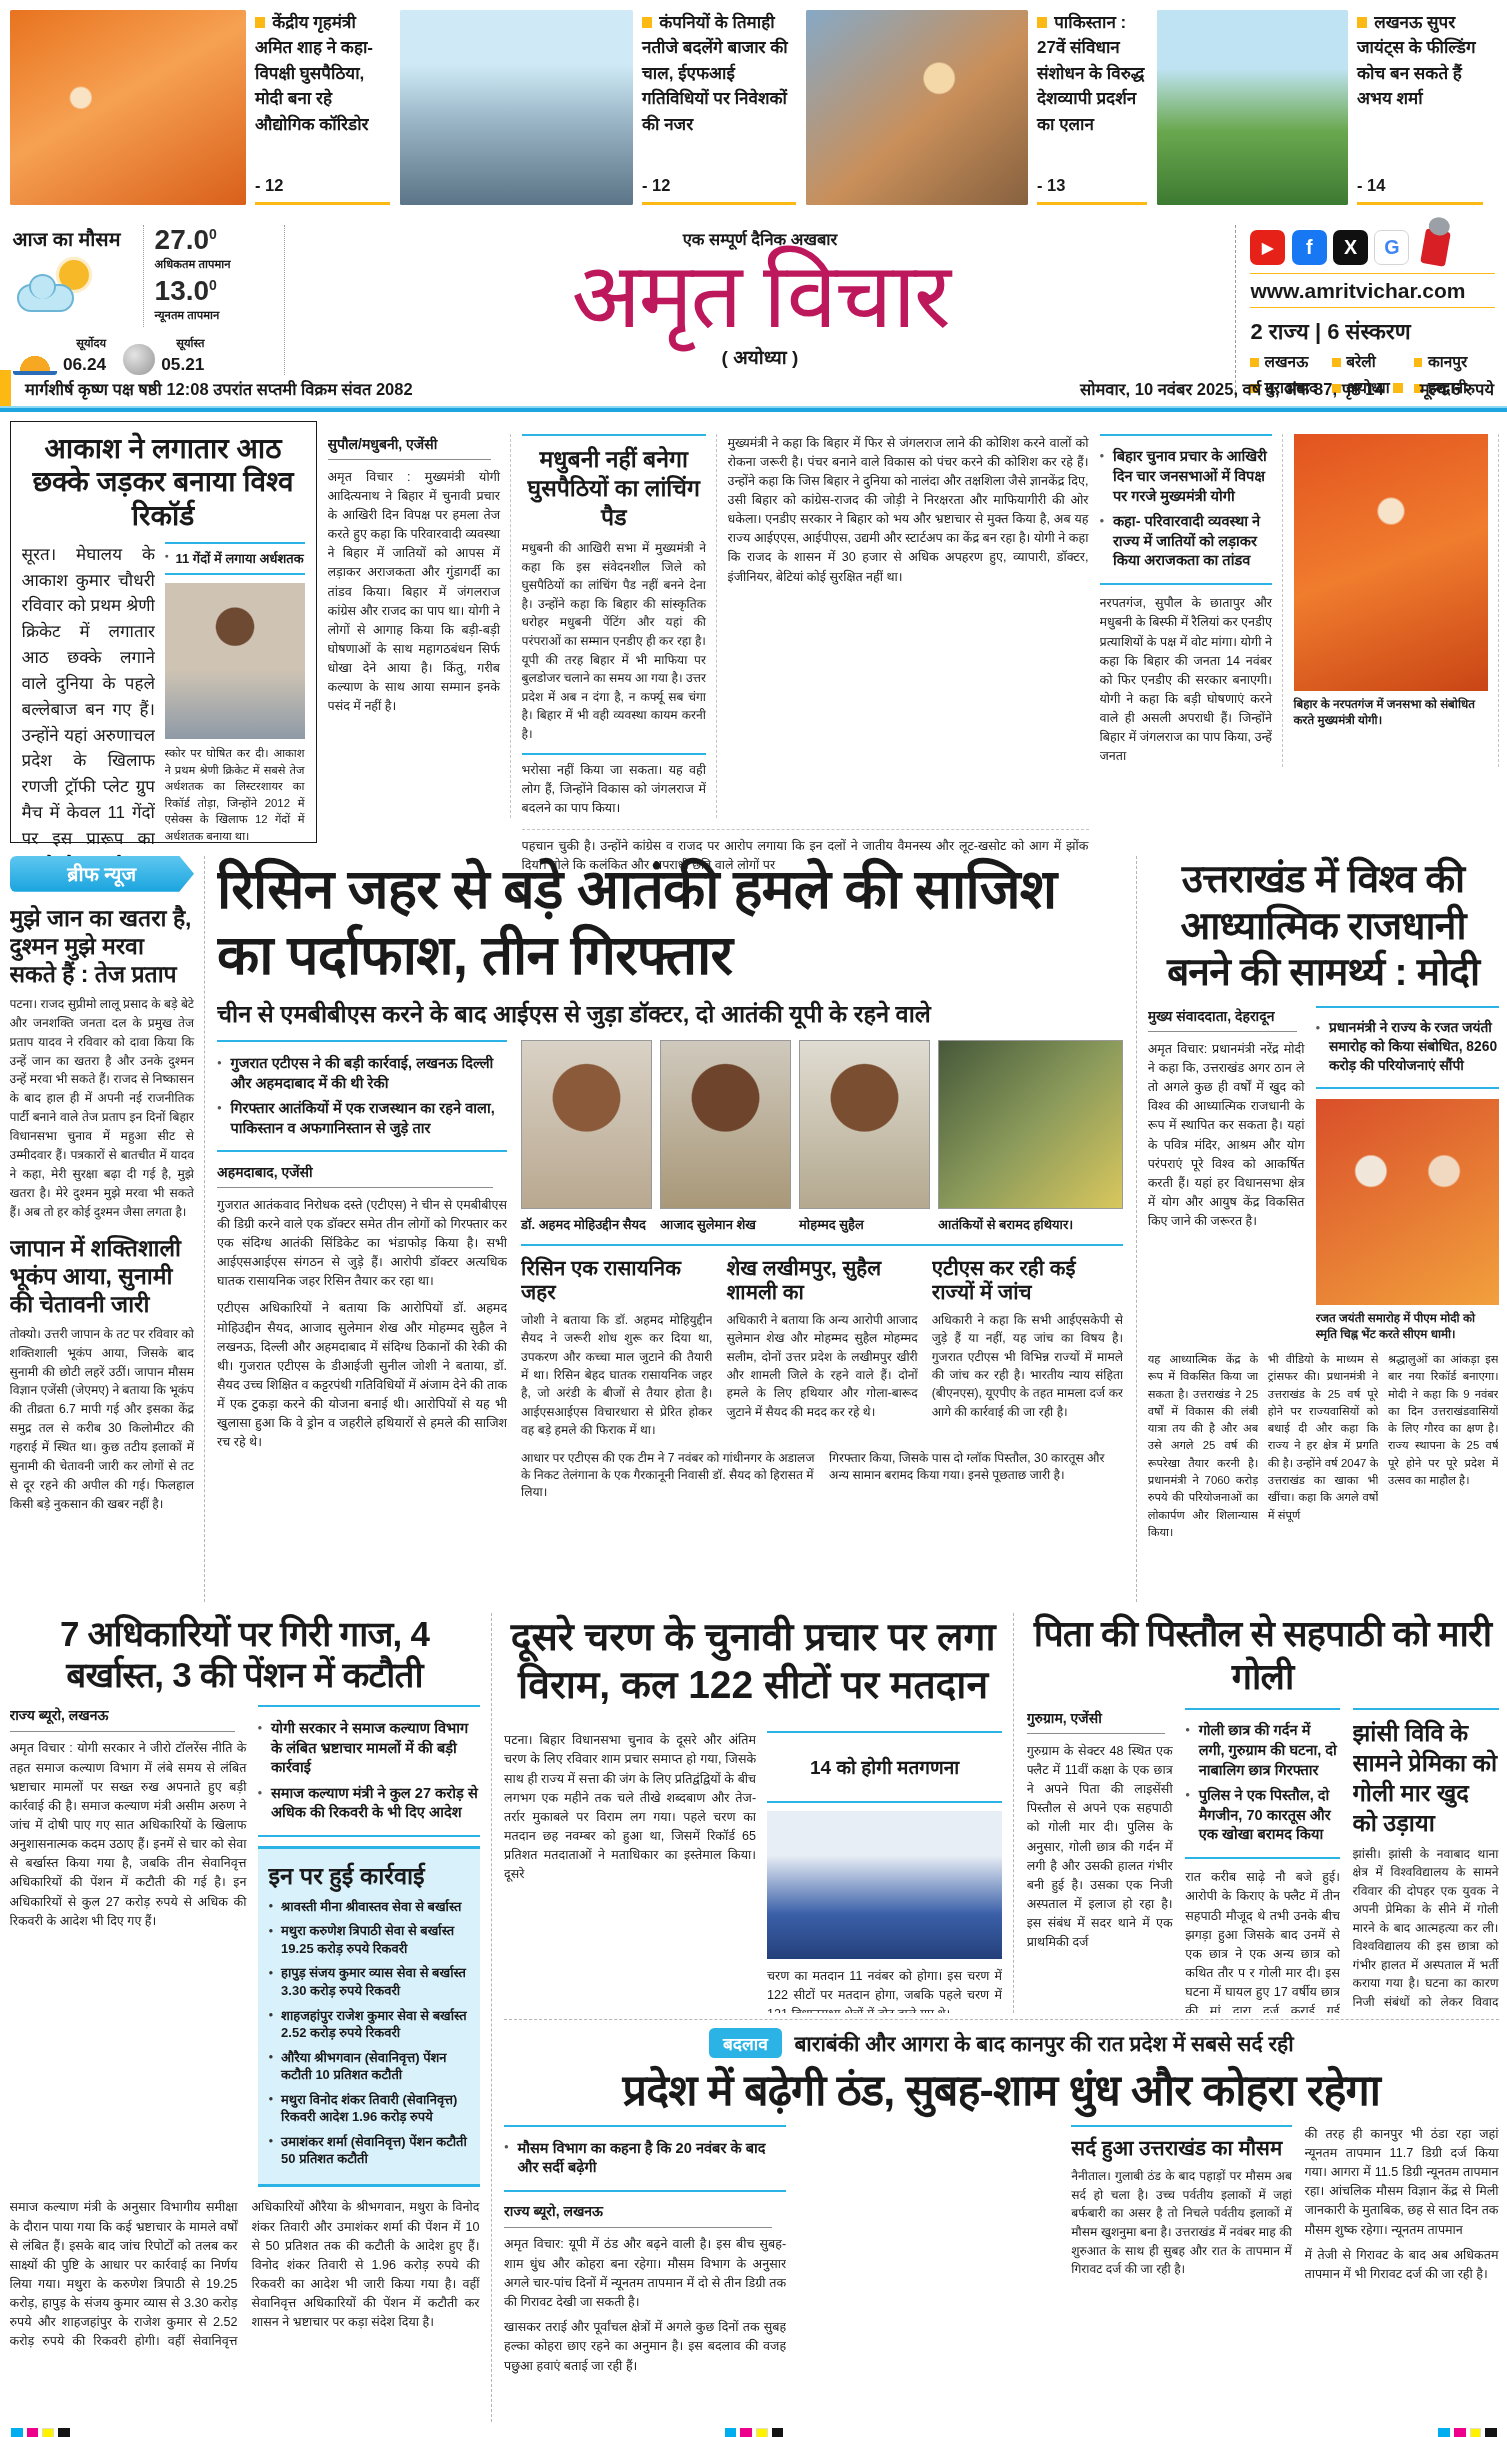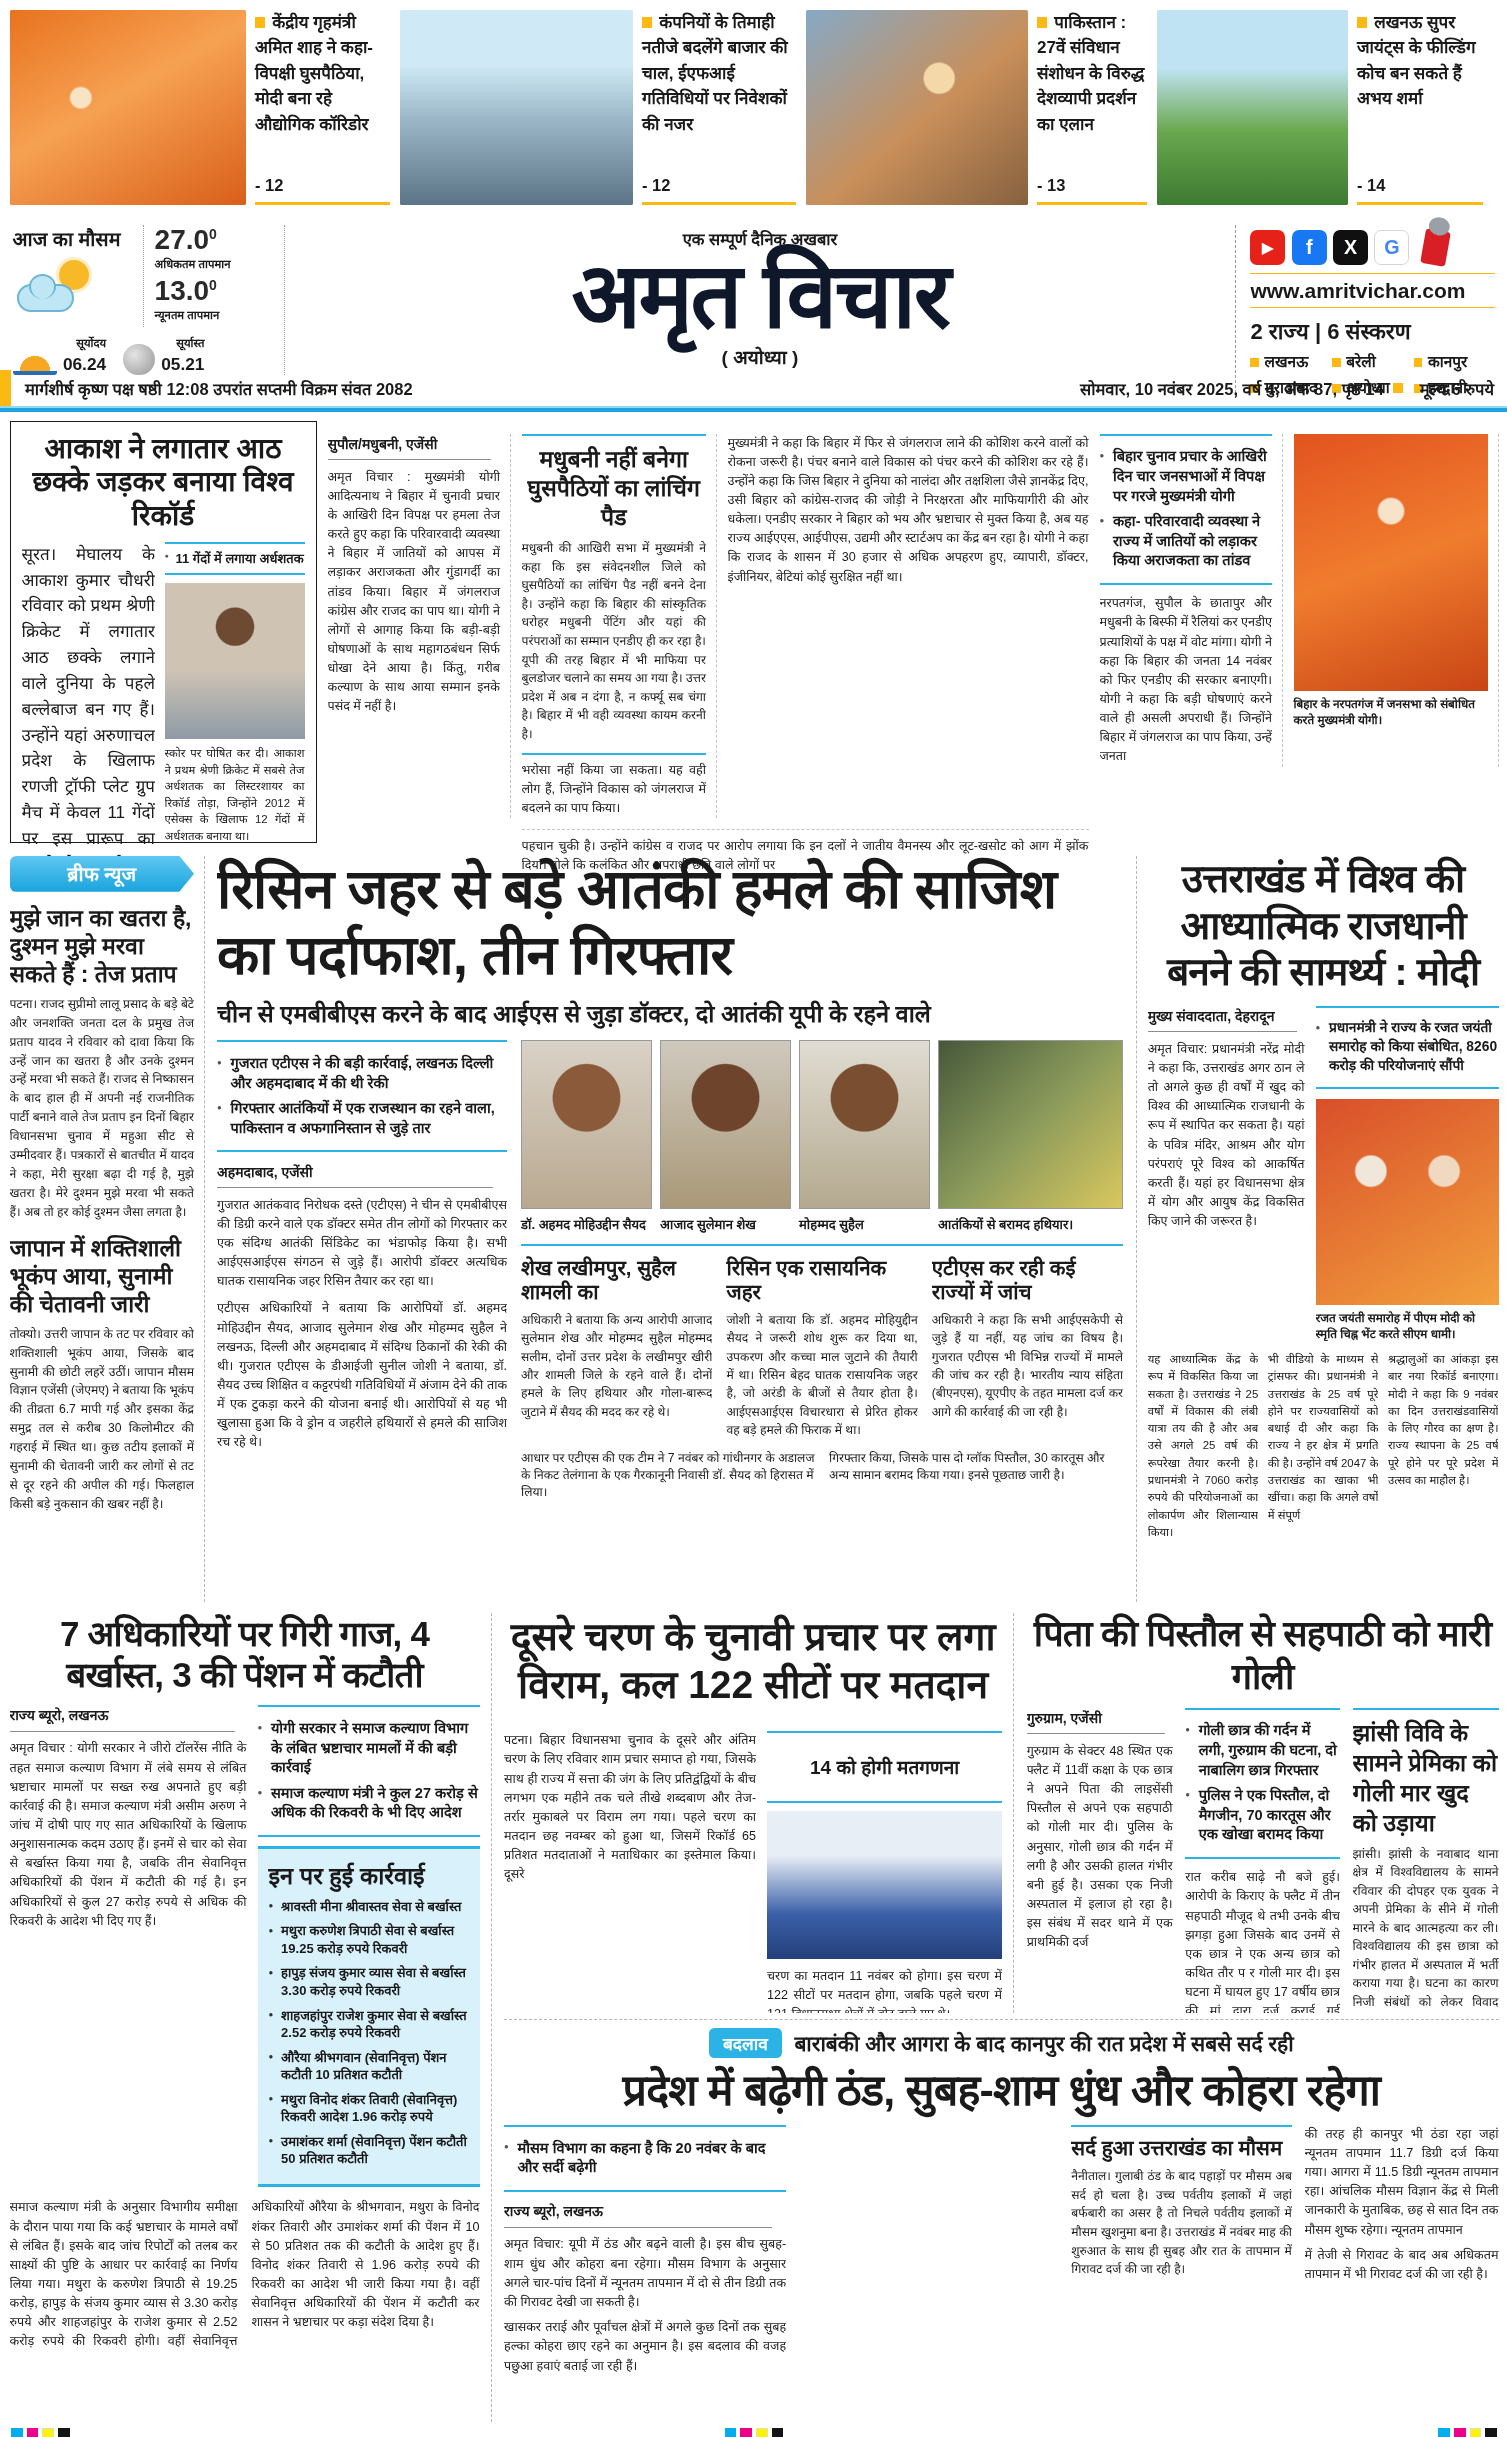--- a/index.html
+++ b/index.html
@@ -35,21 +35,21 @@
   .wb-temp { font-size:28px; font-weight:700; color:#2a2a2a; line-height:1.05; }
   .wb-temp sup { font-size:14px; }
   .wb-lab { font-size:11.4px; font-weight:700; margin:1.6px 0 4.7px; }
   .wb-row2 { display:flex; align-items:flex-end; gap:6.3px; margin-top:6.3px; }
   .icon-sunrise { width:44px; height:20.5px; background:radial-gradient(circle at 50% 100%, #f7a823 0 55%, transparent 56%); border-bottom:4.7px solid #2b6cb8; border-radius:2.4px; }
   .icon-moon { width:31.5px; height:31.5px; border-radius:50%; background:radial-gradient(circle at 35% 35%, #e4e4e4, #969696); margin-left:11px; }
   .wb-sr { text-align:right; }
   .wb-time { font-size:17.3px; font-weight:700; }
   .mh-center { flex:1; text-align:center; }
   .mh-tagline { font-size:16.5px; font-weight:700; margin:1.6px 0 0; }
-  .mh-title { font-size:91px; font-weight:700; line-height:1.02; letter-spacing:-2.4px; color:#0f172a; }
+  .mh-title { font-size:91px; font-weight:400; line-height:1.02; letter-spacing:-2.4px; color:#be185d; }
   .mh-edition { display:inline-block; font-size:19px; font-weight:700; margin-top:1.6px; }
   .mh-edition::before { content:"( "; } .mh-edition::after { content:" )"; }
   .mh-right { width:260px; border-left:1.6px dashed #9a9a9a; padding:4.7px 0 0 14px; }
   .social-row { display:flex; gap:6.3px; align-items:flex-start; }
   .si { width:35px; height:35px; border-radius:7px; position:relative; }
   .si::before { position:absolute; inset:0; display:flex; align-items:center; justify-content:center; font-weight:800; font-size:19.7px; color:#fff; }
   .si-yt{background:#e62117}.si-yt::before{content:"\25B6"; font-size:15.8px;}
   .si-fb{background:#1877f2}.si-fb::before{content:"f"}
   .si-x{background:#101010}.si-x::before{content:"X"}
   .si-g{background:#fff;border:0.8px solid #d5d5d5}.si-g::before{content:"G"; color:#4285F4;}
@@ -342,26 +342,26 @@
               <div class="mug-cap">मोहम्मद सुहैल</div>
             </div>
             <div class="mug-w">
               <div class="mug-ph ph-weapons"></div>
               <div class="mug-cap">आतंकियों से बरामद हथियार।</div>
             </div>
           </div>
           <div class="ricin-rule"></div>
           <div class="ricin-subs">
             <div class="clip">
+              <div class="rs-t">रिसिन एक रासायनिक जहर</div>
+              <p class="rs-b">जोशी ने बताया कि डॉ. अहमद मोहियुद्दीन सैयद ने जरूरी शोध शुरू कर दिया था, उपकरण और कच्चा माल जुटाने की तैयारी में था। रिसिन बेहद घातक रासायनिक जहर है, जो अरंडी के बीजों से तैयार होता है। आईएसआईएस विचारधारा से प्रेरित होकर वह बड़े हमले की फिराक में था।</p>
+            </div>
+            <div class="clip">
               <div class="rs-t">शेख लखीमपुर, सुहैल शामली का</div>
               <p class="rs-b">अधिकारी ने बताया कि अन्य आरोपी आजाद सुलेमान शेख और मोहम्मद सुहैल मोहम्मद सलीम, दोनों उत्तर प्रदेश के लखीमपुर खीरी और शामली जिले के रहने वाले हैं। दोनों हमले के लिए हथियार और गोला-बारूद जुटाने में सैयद की मदद कर रहे थे।</p>
-            </div>
-            <div class="clip">
-              <div class="rs-t">रिसिन एक रासायनिक जहर</div>
-              <p class="rs-b">जोशी ने बताया कि डॉ. अहमद मोहियुद्दीन सैयद ने जरूरी शोध शुरू कर दिया था, उपकरण और कच्चा माल जुटाने की तैयारी में था। रिसिन बेहद घातक रासायनिक जहर है, जो अरंडी के बीजों से तैयार होता है। आईएसआईएस विचारधारा से प्रेरित होकर वह बड़े हमले की फिराक में था।</p>
             </div>
             <div class="clip">
               <div class="rs-t">एटीएस कर रही कई राज्यों में जांच</div>
               <p class="rs-b">अधिकारी ने कहा कि सभी आईएसकेपी से जुड़े हैं या नहीं, यह जांच का विषय है। गुजरात एटीएस भी विभिन्न राज्यों में मामले की जांच कर रही है। भारतीय न्याय संहिता (बीएनएस), यूएपीए के तहत मामला दर्ज कर आगे की कार्रवाई की जा रही है।</p>
             </div>
           </div>
           <div class="ricin-tails">
             <p>आधार पर एटीएस की एक टीम ने 7 नवंबर को गांधीनगर के अडालज के निकट तेलंगाना के एक गैरकानूनी निवासी डॉ. सैयद को हिरासत में लिया।</p>
             <p>गिरफ्तार किया, जिसके पास दो ग्लॉक पिस्तौल, 30 कारतूस और अन्य सामान बरामद किया गया। इनसे पूछताछ जारी है।</p>
           </div>

